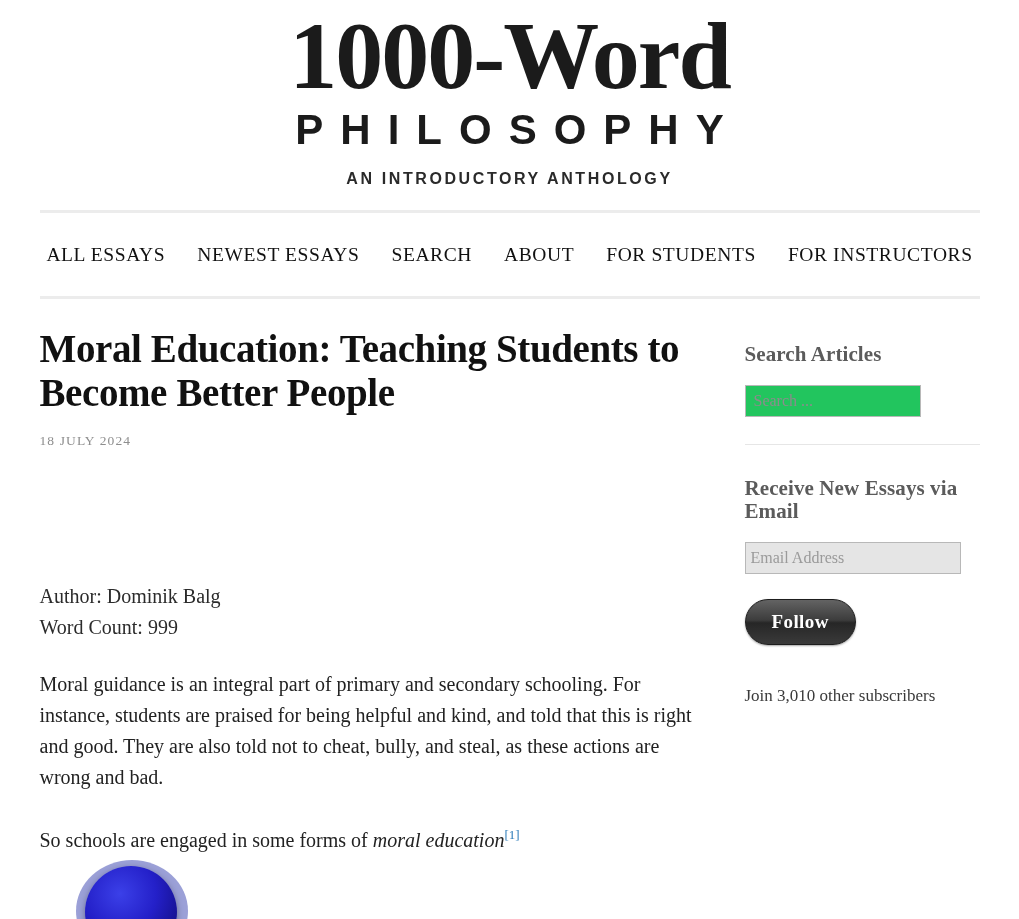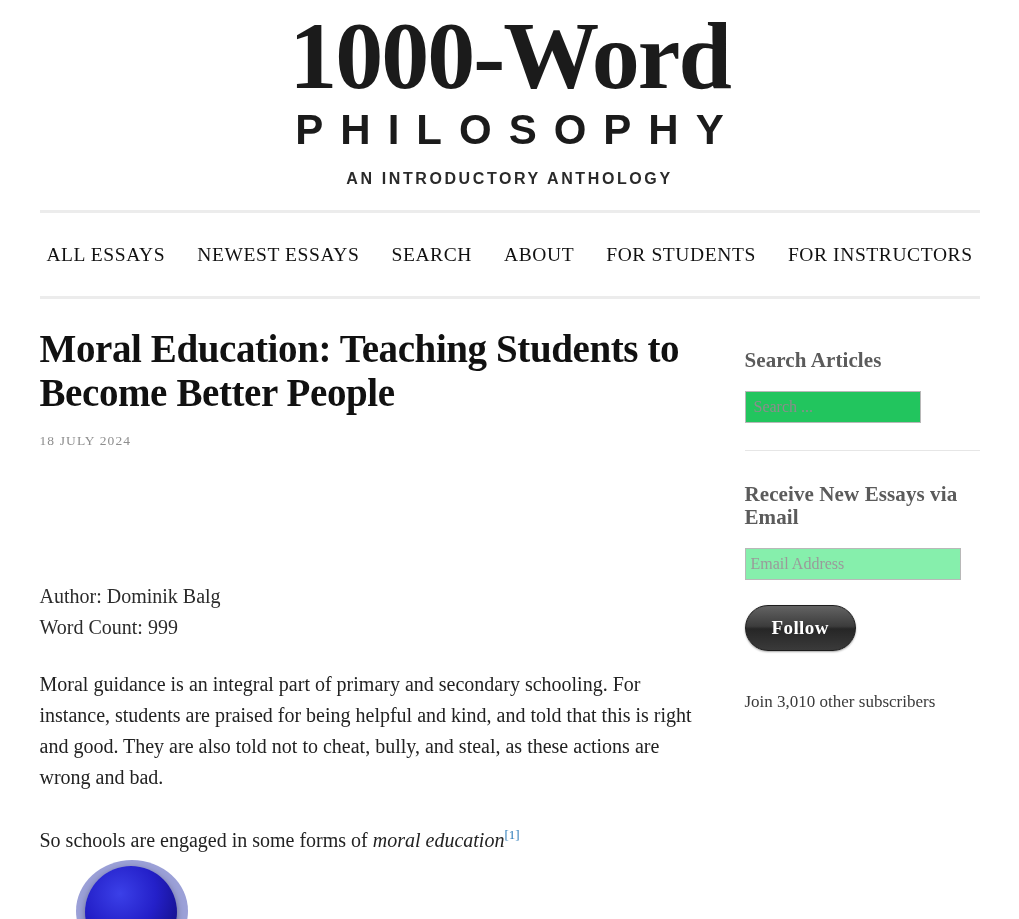--- a/index.html
+++ b/index.html
@@ -151,21 +151,21 @@
   }
 
   
   .widget { margin-bottom: 0; }
   .widget h2 {
     font-family: "Liberation Serif", "DejaVu Serif", serif;
     font-weight: bold;
     font-size: 21px;
     line-height: 1.12;
     color: #5b5b5b;
-    margin: 6px 0 18px 0;
+    margin: 0 0 18px 0;
     letter-spacing: 0.1px;
   }
   .search-field {
     width: 158px;
     box-sizing: content-box;
     padding: 6px 8px;
     border: 1px solid #b8b8b8;
     font-family: "Liberation Serif", "DejaVu Serif", serif;
     font-size: 16px;
     color: #555;
@@ -186,21 +186,21 @@
     margin: 0 0 38px 0;
   }
   .email-field {
     width: 204px;
     box-sizing: content-box;
     padding: 6px 5px;
     border: 1px solid #b8b8b8;
     font-family: "Liberation Serif", "DejaVu Serif", serif;
     font-size: 16px;
     color: #555;
-    background: #86efac;
+    background: #e5e5e5;
     outline: none;
     border-radius: 0;
   }
   .email-field::placeholder { color: #9a9a9a; opacity: 1; }
   .follow-btn {
     margin-top: 25px;
     display: inline-block;
     padding: 11px 26px;
     border-radius: 28px;
     border: 1px solid #1d1d1d;

